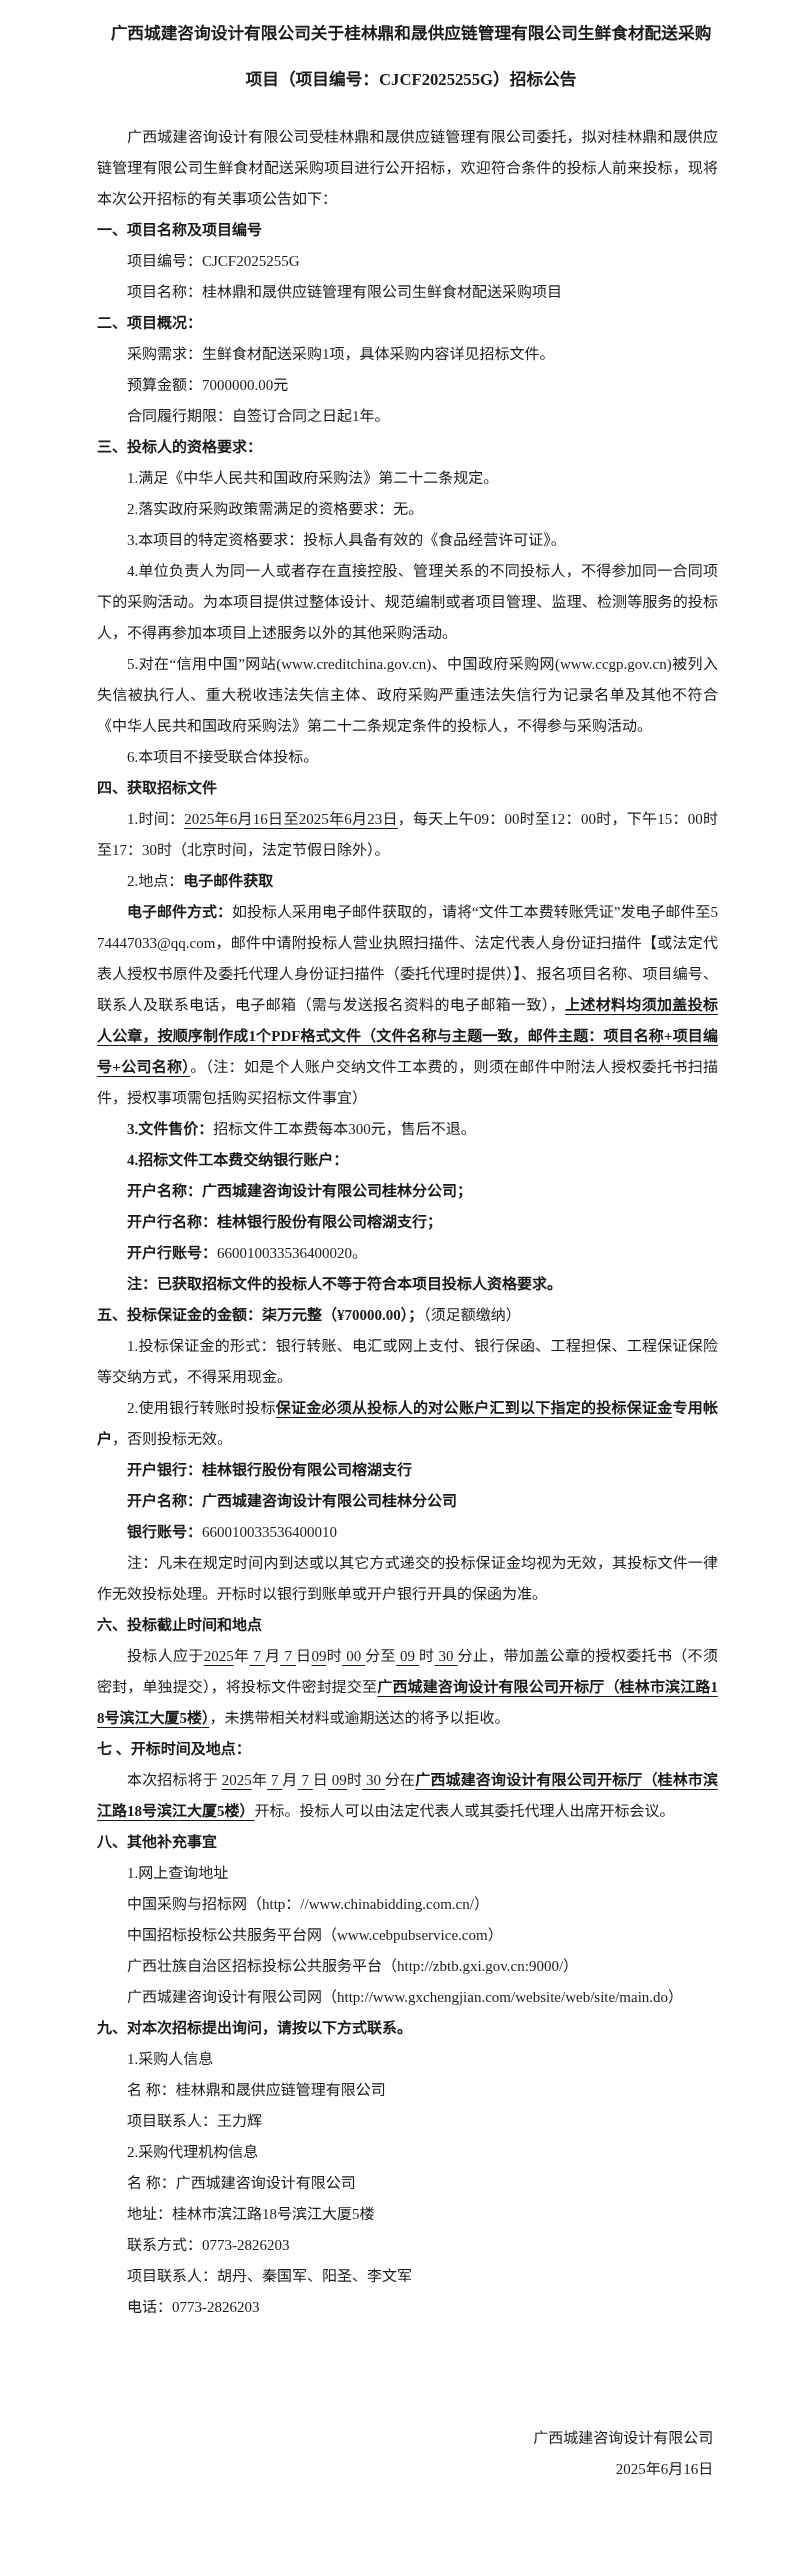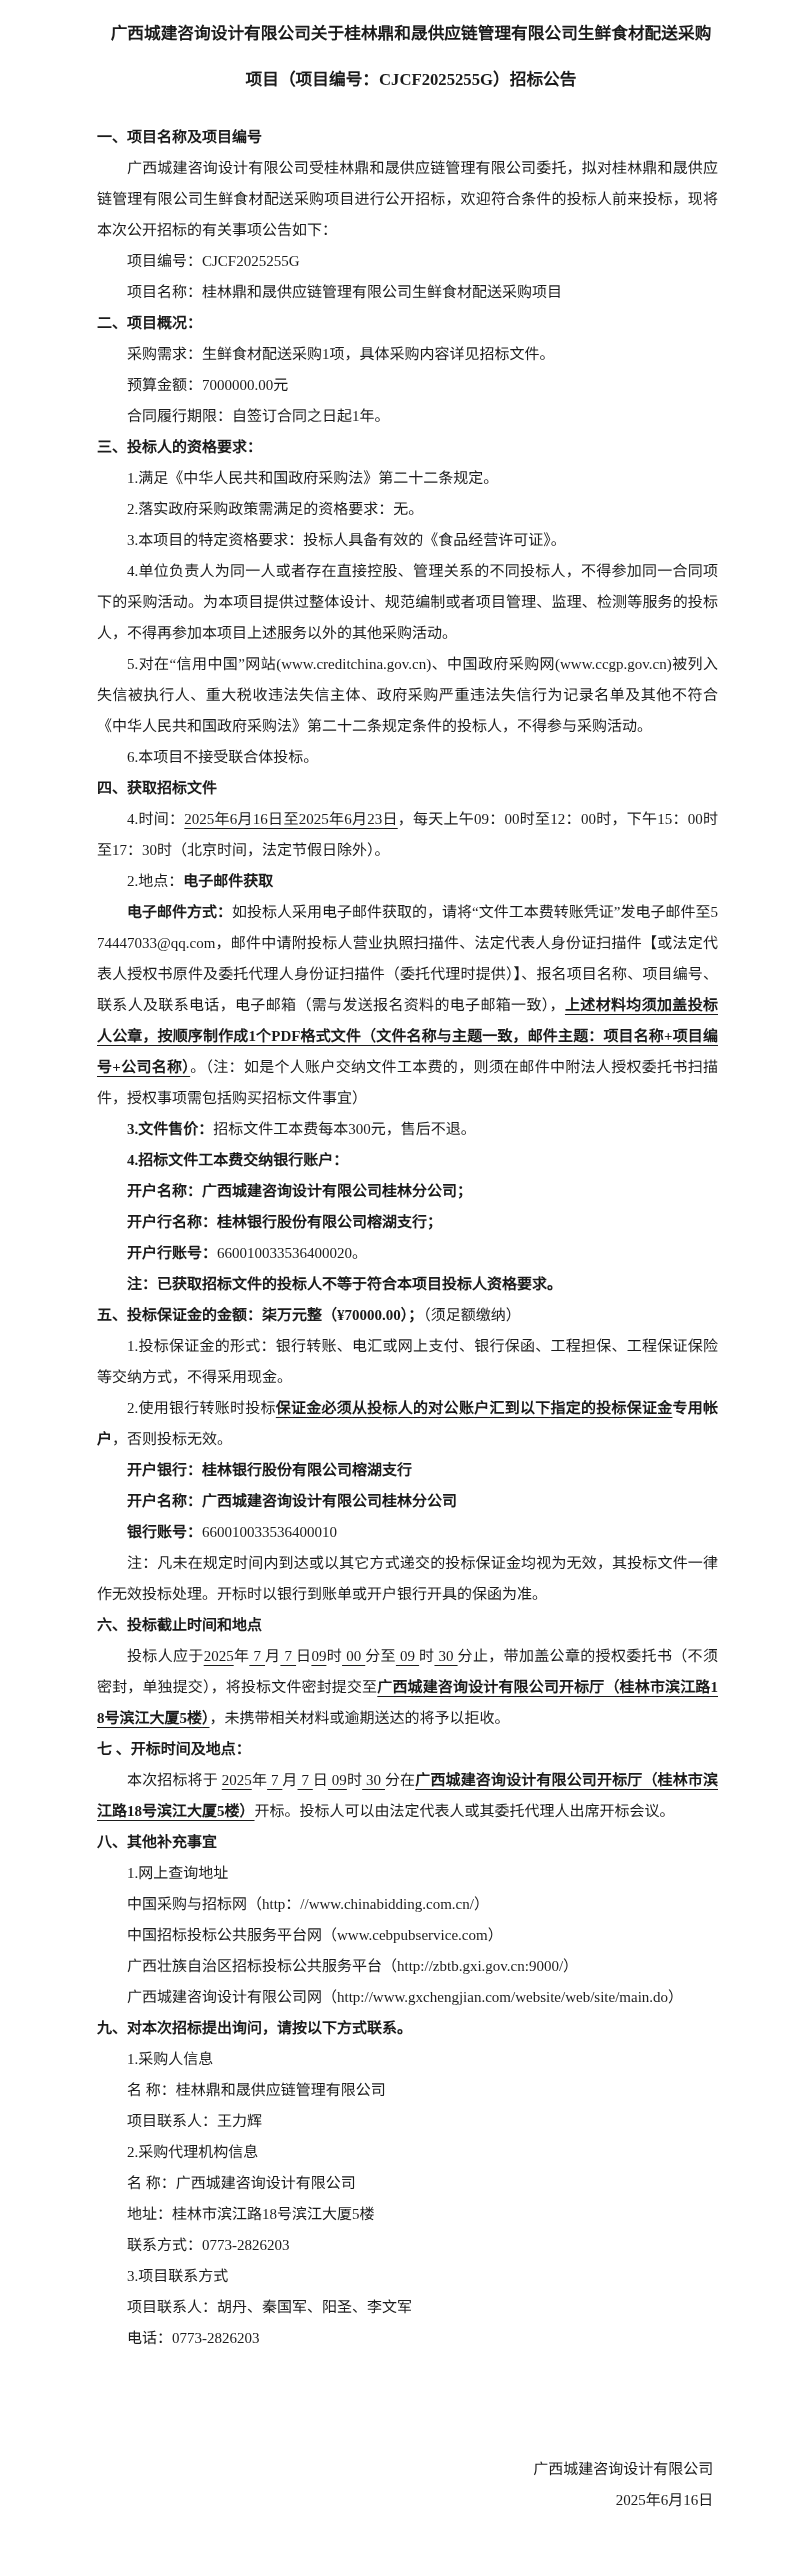--- a/index.html
+++ b/index.html
@@ -39,37 +39,37 @@
   }
   .signature p { margin: 0; }
 </style>
 </head>
 <body>
 
 <div class="page">
   <h1 class="doc-title">广西城建咨询设计有限公司关于桂林鼎和晟供应链管理有限公司生鲜食材配送采购项目（项目编号：CJCF2025255G）招标公告</h1>
 
   <div class="content">
+      <p class="para"><span>广西城建咨询设计有限公司受桂林鼎和晟供应链管理有限公司委托，拟对桂林鼎和晟供应链管理有限公司生鲜食材配送采购项目进行公开招标，欢迎符合条件的投标人前来投标，现将本次公开招标的有关事项公告如下：</span></p>
       <p class="para heading"><span class="b">一、项目名称及项目编号</span></p>
-      <p class="para"><span>广西城建咨询设计有限公司受桂林鼎和晟供应链管理有限公司委托，拟对桂林鼎和晟供应链管理有限公司生鲜食材配送采购项目进行公开招标，欢迎符合条件的投标人前来投标，现将本次公开招标的有关事项公告如下：</span></p>
       <p class="para"><span>项目编号：CJCF2025255G</span></p>
       <p class="para"><span>项目名称：桂林鼎和晟供应链管理有限公司生鲜食材配送采购项目</span></p>
       <p class="para heading"><span class="b">二、项目概况：</span></p>
       <p class="para"><span>采购需求：生鲜食材配送采购1项，具体采购内容详见招标文件。</span></p>
       <p class="para"><span>预算金额：7000000.00元</span></p>
       <p class="para"><span>合同履行期限：自签订合同之日起1年。</span></p>
       <p class="para heading"><span class="b">三、投标人的资格要求：</span></p>
       <p class="para"><span>1.满足《中华人民共和国政府采购法》第二十二条规定。</span></p>
       <p class="para"><span>2.落实政府采购政策需满足的资格要求：无。</span></p>
       <p class="para"><span>3.本项目的特定资格要求：投标人具备有效的《食品经营许可证》。</span></p>
       <p class="para"><span>4.单位负责人为同一人或者存在直接控股、管理关系的不同投标人，不得参加同一合同项下的采购活动。为本项目提供过整体设计、规范编制或者项目管理、监理、检测等服务的投标人，不得再参加本项目上述服务以外的其他采购活动。</span></p>
       <p class="para"><span>5.对在“信用中国”网站(www.creditchina.gov.cn)、中国政府采购网(www.ccgp.gov.cn)被列入失信被执行人、重大税收违法失信主体、政府采购严重违法失信行为记录名单及其他不符合《中华人民共和国政府采购法》第二十二条规定条件的投标人，不得参与采购活动。</span></p>
       <p class="para"><span>6.本项目不接受联合体投标。</span></p>
       <p class="para heading"><span class="b">四、获取招标文件</span></p>
-      <p class="para"><span>4.时间：</span><span class="u">2025年6月16日至2025年6月23日</span><span>，每天上午09：00时至12：00时，下午15：00时至17：30时（北京时间，法定节假日除外）。</span></p>
+      <p class="para"><span>1.时间：</span><span class="u">2025年6月16日至2025年6月23日</span><span>，每天上午09：00时至12：00时，下午15：00时至17：30时（北京时间，法定节假日除外）。</span></p>
       <p class="para"><span>2.地点：</span><span class="b">电子邮件获取</span></p>
       <p class="para"><span class="b">电子邮件方式：</span><span>如投标人采用电子邮件获取的，请将“文件工本费转账凭证”发电子邮件至574447033@qq.com，邮件中请附投标人营业执照扫描件、法定代表人身份证扫描件【或法定代表人授权书原件及委托代理人身份证扫描件（委托代理时提供）】、报名项目名称、项目编号、联系人及联系电话，电子邮箱（需与发送报名资料的电子邮箱一致），</span><span class="b u">上述材料均须加盖投标人公章，按顺序制作成1个PDF格式文件（文件名称与主题一致，邮件主题：项目名称+项目编号+公司名称）</span><span>。（注：如是个人账户交纳文件工本费的，则须在邮件中附法人授权委托书扫描件，授权事项需包括购买招标文件事宜）</span></p>
       <p class="para"><span class="b">3.文件售价：</span><span>招标文件工本费每本300元，售后不退。</span></p>
       <p class="para"><span class="b">4.招标文件工本费交纳银行账户：</span></p>
       <p class="para"><span class="b">开户名称：广西城建咨询设计有限公司桂林分公司；</span></p>
       <p class="para"><span class="b">开户行名称：桂林银行股份有限公司榕湖支行；</span></p>
       <p class="para"><span class="b">开户行账号：</span><span>660010033536400020。</span></p>
       <p class="para"><span class="b">注：已获取招标文件的投标人不等于符合本项目投标人资格要求。</span></p>
       <p class="para heading"><span class="b">五、投标保证金的金额：柒万元整（¥70000.00）；</span><span>（须足额缴纳）</span></p>
       <p class="para"><span>1.投标保证金的形式：银行转账、电汇或网上支付、银行保函、工程担保、工程保证保险等交纳方式，不得采用现金。</span></p>
@@ -89,21 +89,20 @@
       <p class="para"><span>广西壮族自治区招标投标公共服务平台（http://zbtb.gxi.gov.cn:9000/）</span></p>
       <p class="para"><span>广西城建咨询设计有限公司网（http://www.gxchengjian.com/website/web/site/main.do）</span></p>
       <p class="para heading"><span class="b">九、对本次招标提出询问，请按以下方式联系。</span></p>
       <p class="para"><span>1.采购人信息</span></p>
       <p class="para"><span>名 称：桂林鼎和晟供应链管理有限公司</span></p>
       <p class="para"><span>项目联系人：王力辉</span></p>
       <p class="para"><span>2.采购代理机构信息</span></p>
       <p class="para"><span>名 称：广西城建咨询设计有限公司</span></p>
       <p class="para"><span>地址：桂林市滨江路18号滨江大厦5楼</span></p>
       <p class="para"><span>联系方式：0773-2826203</span></p>
-      <p class="para"><span>3.项目联系方式</span></p>
       <p class="para"><span>项目联系人：胡丹、秦国军、阳圣、李文军</span></p>
       <p class="para"><span>电话：0773-2826203</span></p>
     </div>
 
   <div class="signature">
     <p>广西城建咨询设计有限公司</p>
     <p>2025年6月16日</p>
   </div>
 </div>
 

